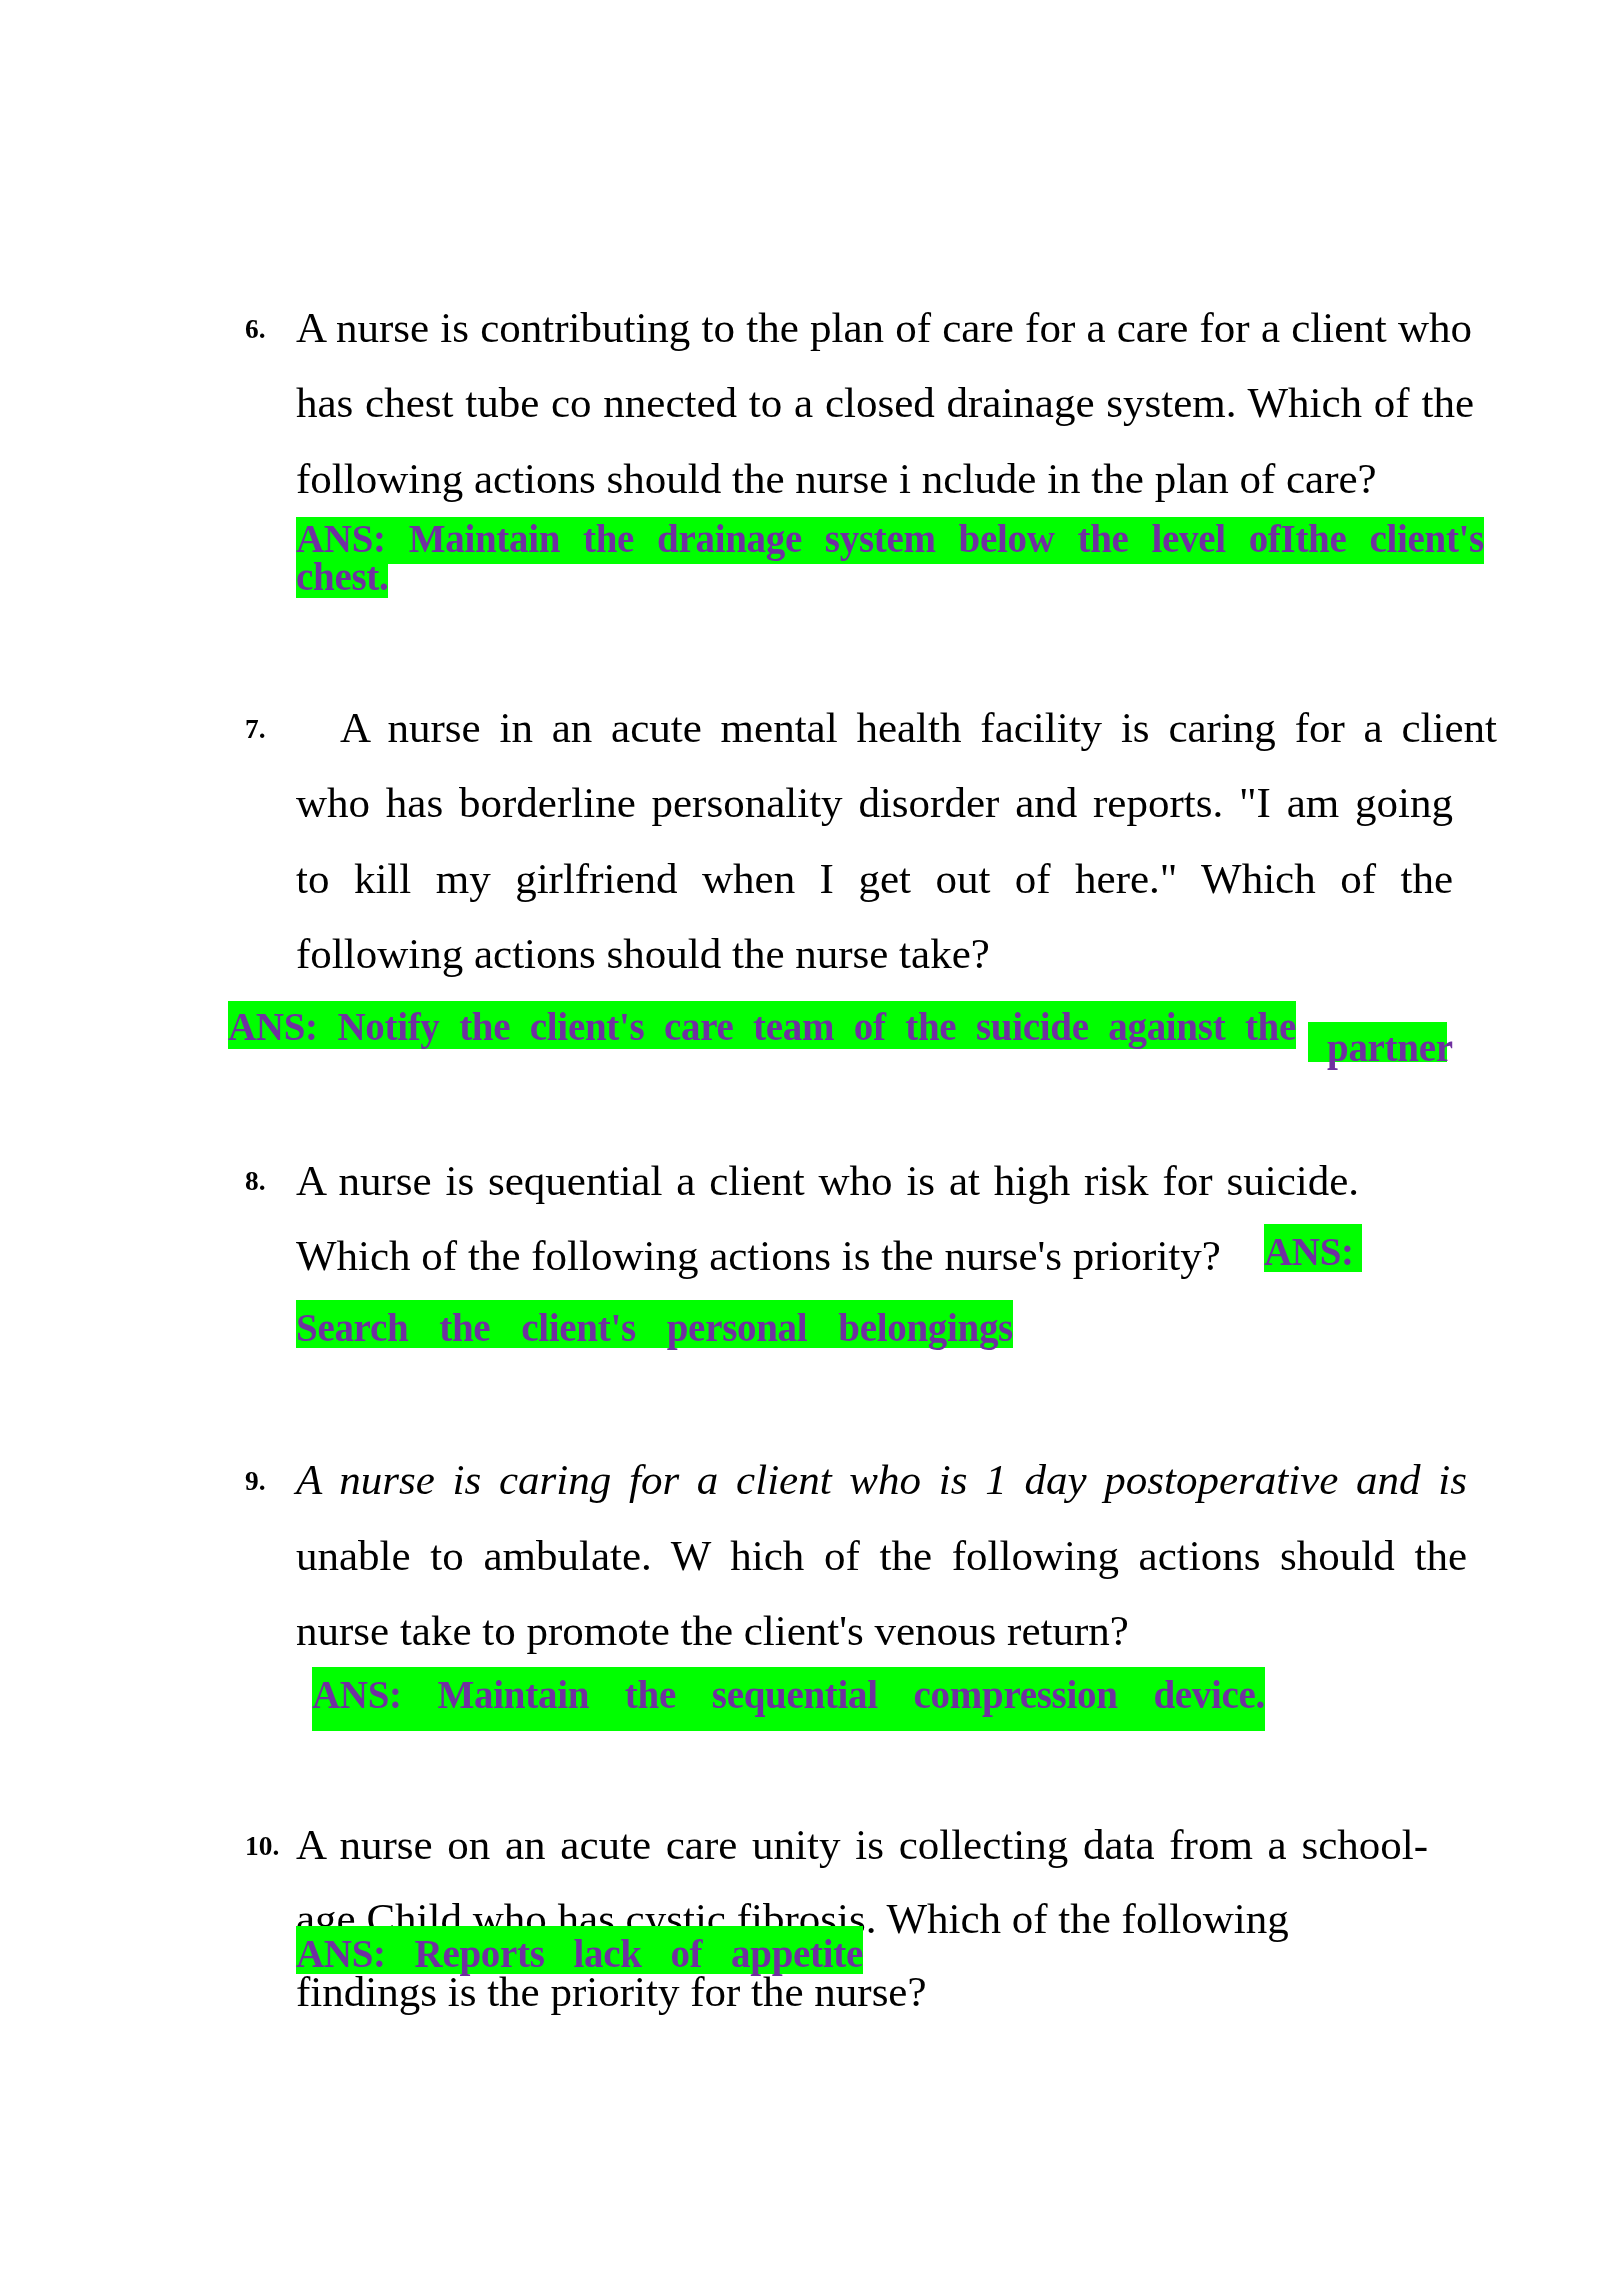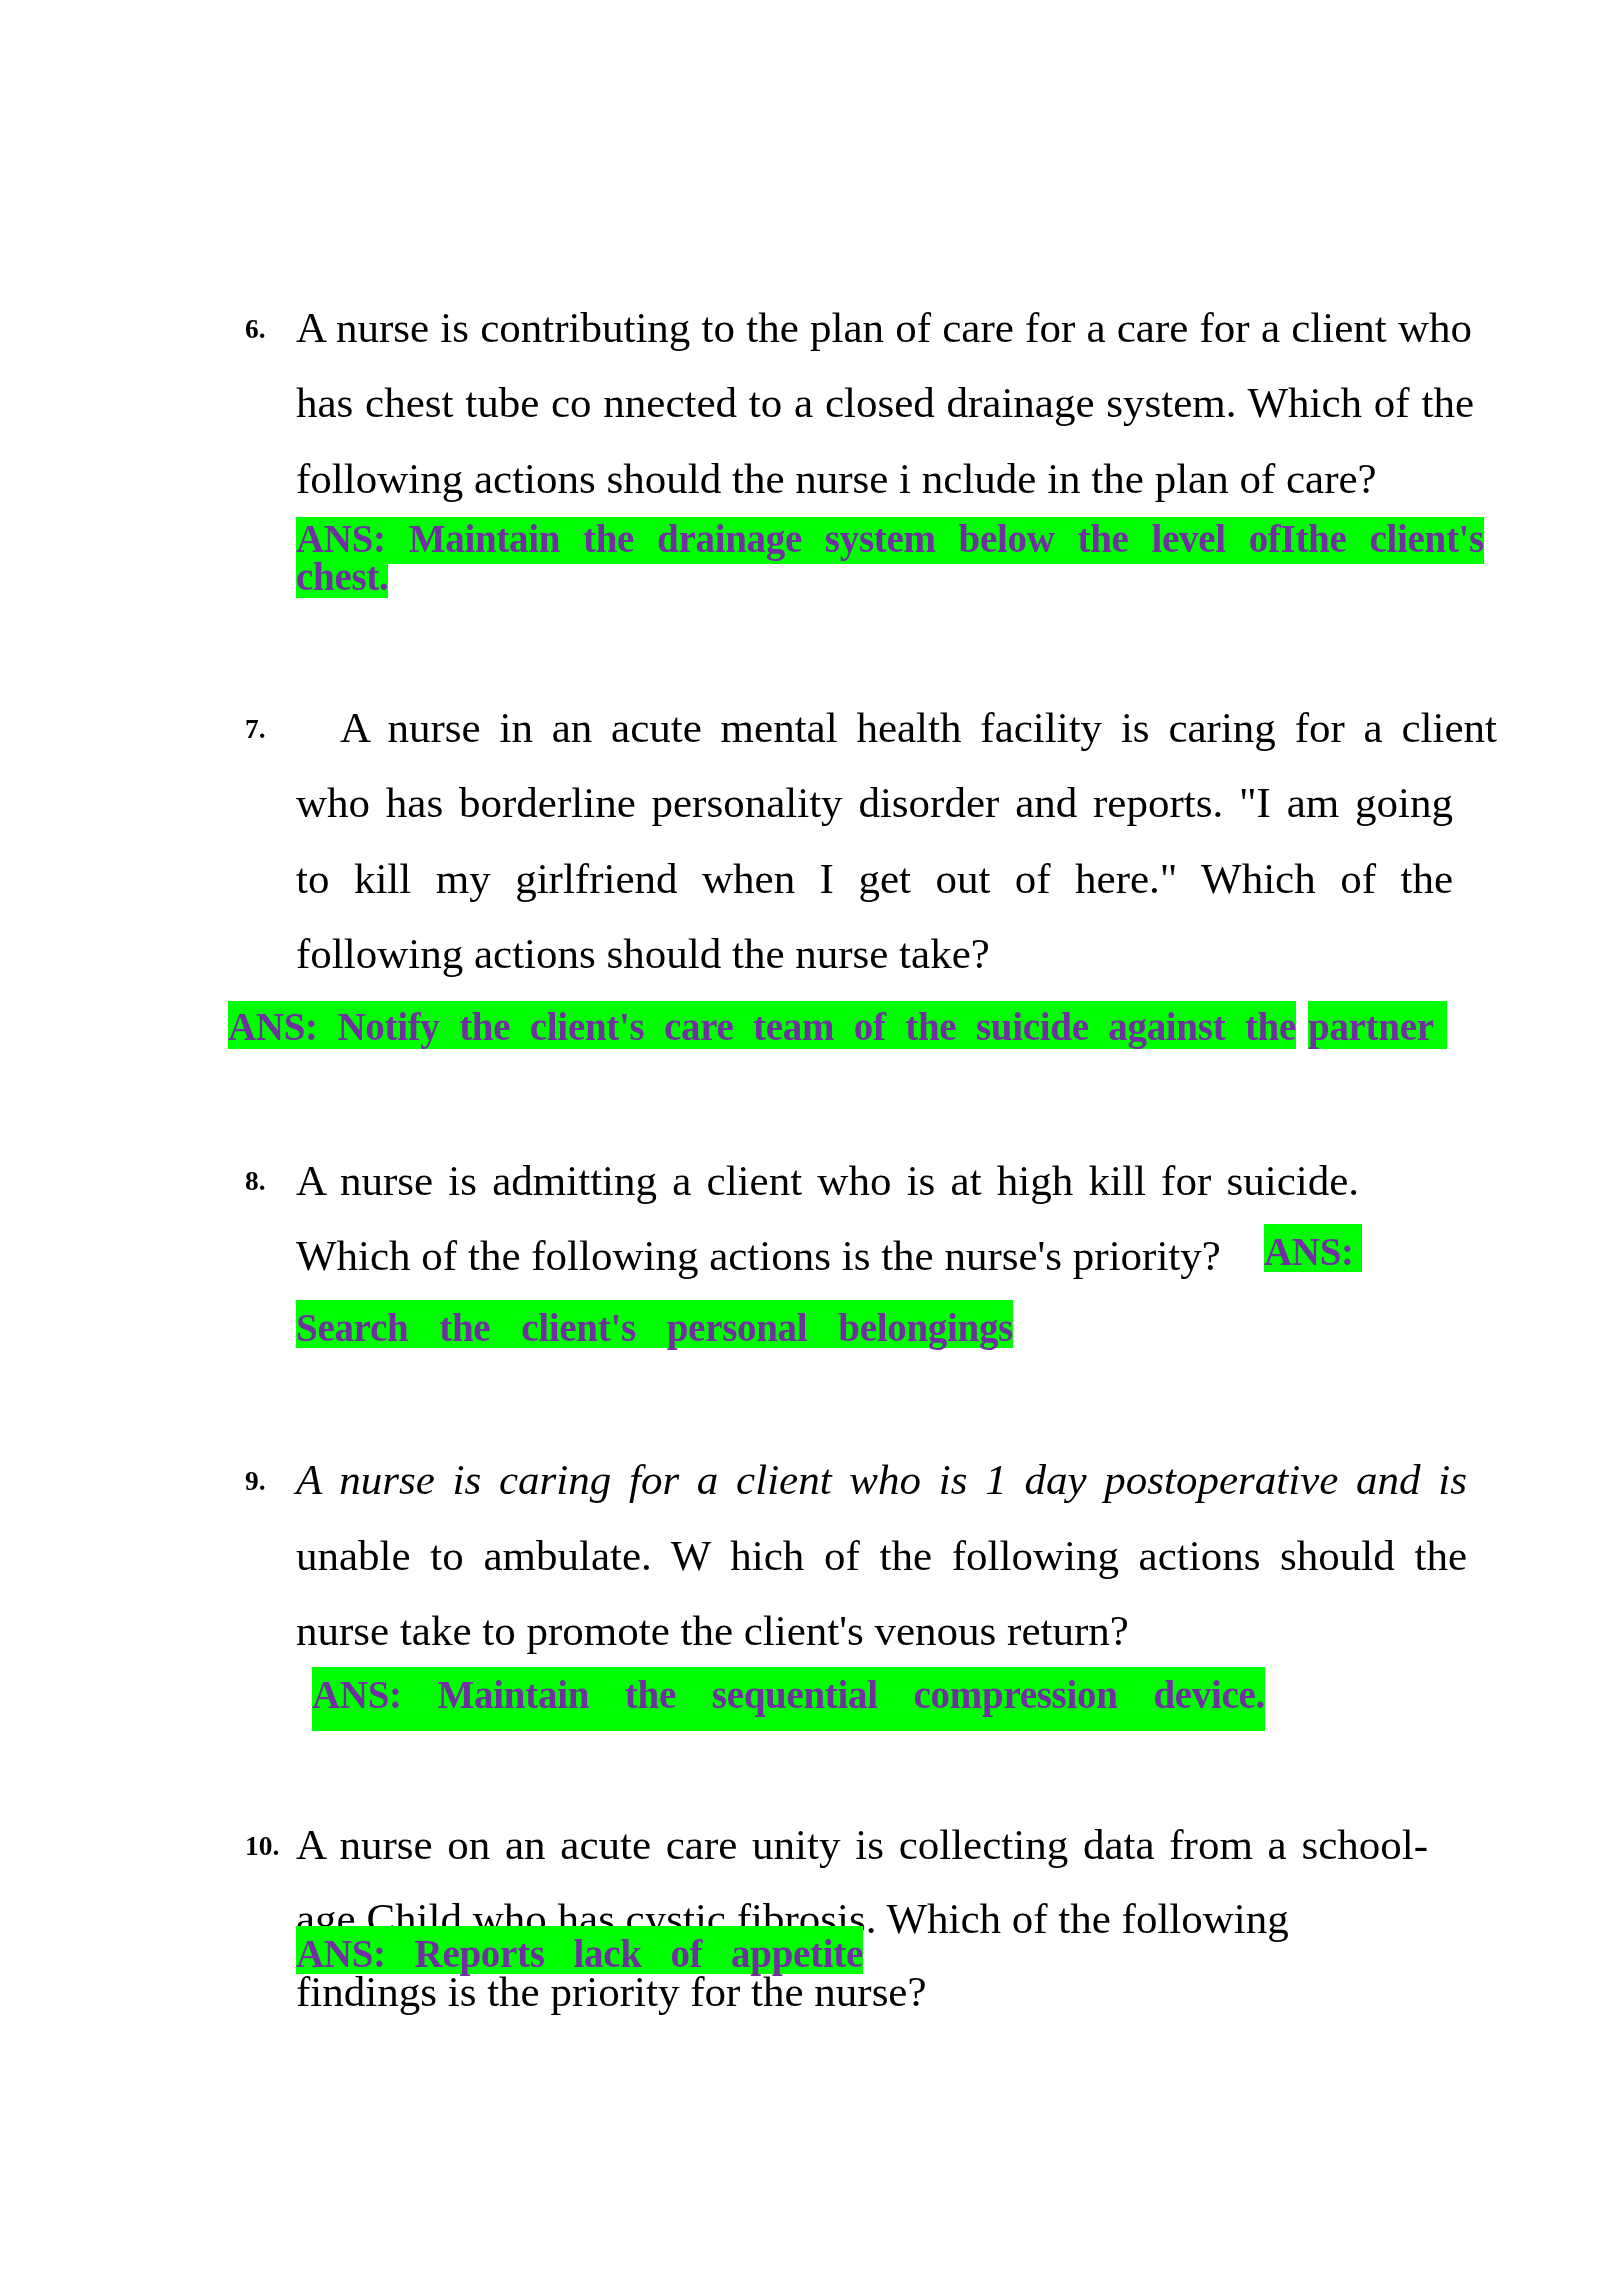--- a/index.html
+++ b/index.html
@@ -26,26 +26,26 @@
     <span class="ans" style="left:296px; top:557px; height:41px;">chest.</span>
   </div>
 
   <div>
     <span class="num" style="left:245px; top:716px;">7.</span>
     <span class="line justify" style="left:296px; top:706px; width:1157px;margin-left:44px;">A nurse in an acute mental  health facility is  caring  for  a client</span>
     <span class="line justify" style="left:296px; top:781px; width:1157px;">who  has  borderline personality  disorder  and reports. "I am going</span>
     <span class="line justify" style="left:296px; top:857px; width:1157px;">to  kill  my  girlfriend  when  I  get  out  of here."  Which   of the</span>
     <span class="line" style="left:296px; top:932px;">following actions should the nurse take?</span>
     <span class="ans justify" style="left:228px; top:1001px; width:1068px; height:48px; padding-top:5.9px; box-sizing:border-box;">ANS: Notify the client's care team of the suicide against the</span>
-    <span class="ans" style="left:1308px; top:1001px; width:139px; height:48px; padding-top:5.9px; box-sizing:border-box;">partner</span>
+    <span class="ans" style="left:1308px; top:1022px; width:139px; height:40px; padding-top:5.9px; box-sizing:border-box;padding-left:19px;">partner</span>
   </div>
 
   <div>
     <span class="num" style="left:245px; top:1168px;">8.</span>
-    <span class="line justify" style="left:296px; top:1159px; width:1063px;">A nurse is admitting a client who is at high kill for suicide.</span>
+    <span class="line justify" style="left:296px; top:1159px; width:1063px;">A nurse is sequential a client who is at high risk for suicide.</span>
     <span class="line" style="left:296px; top:1234px;">Which of the following actions is the nurse's priority?</span>
     <span class="ans" style="left:1264px; top:1224px; width:98px; height:48px; padding-top:7.8px; box-sizing:border-box;">ANS:</span>
     <span class="ans justify" style="left:296px; top:1300px; width:717px; height:48px; padding-top:7.8px; box-sizing:border-box;">Search the client's personal belongings</span>
   </div>
 
   <div>
     <span class="num" style="left:245px; top:1468px;">9.</span>
     <span class="line justify" style="left:296px; top:1458px; width:1171px;font-style:italic;">A nurse is caring for a client who is 1  day postoperative and is</span>
     <span class="line justify" style="left:296px; top:1534px; width:1171px;">unable to ambulate. W hich of the following actions  should  the</span>
     <span class="line" style="left:296px; top:1609px;">nurse take to promote the client's venous return?</span>

